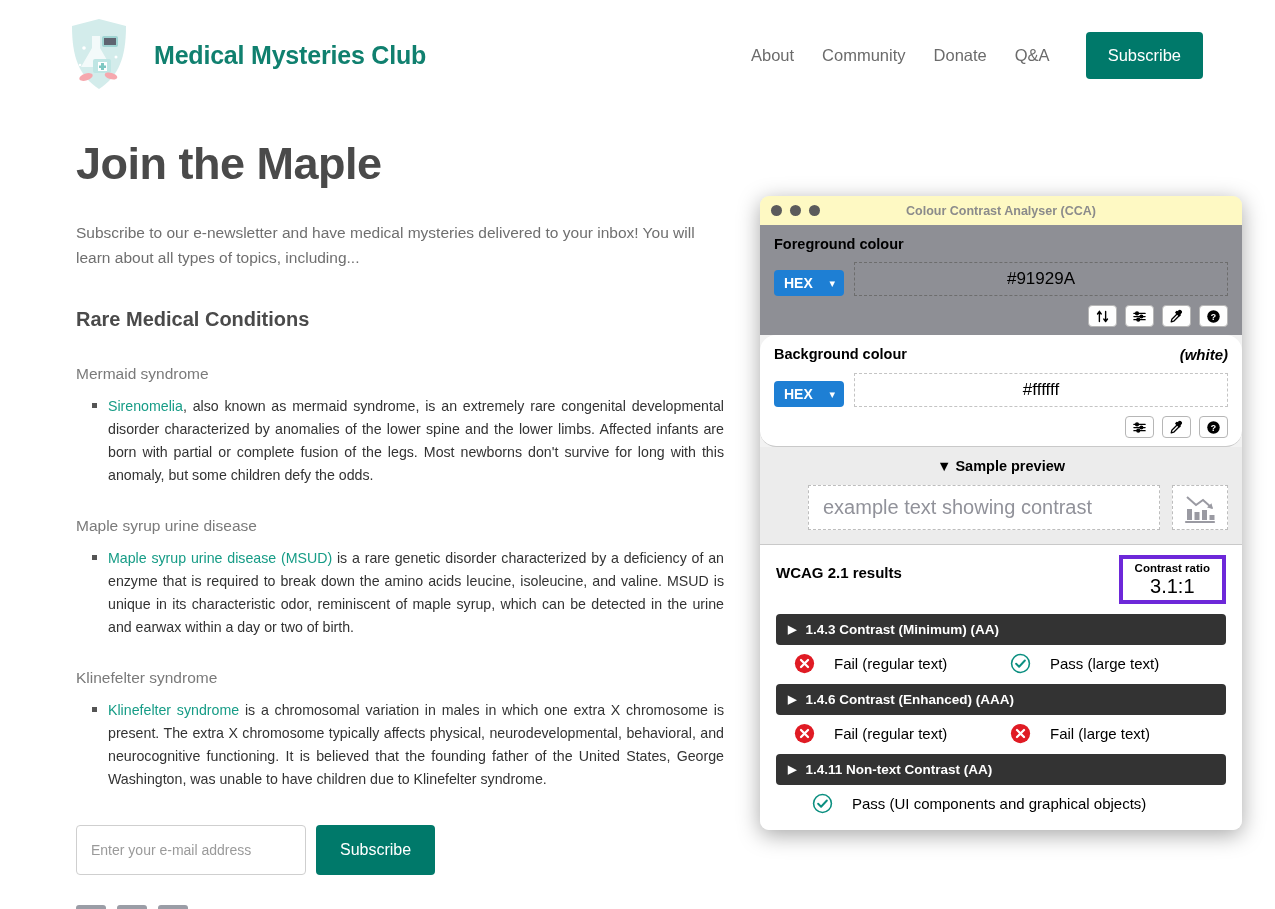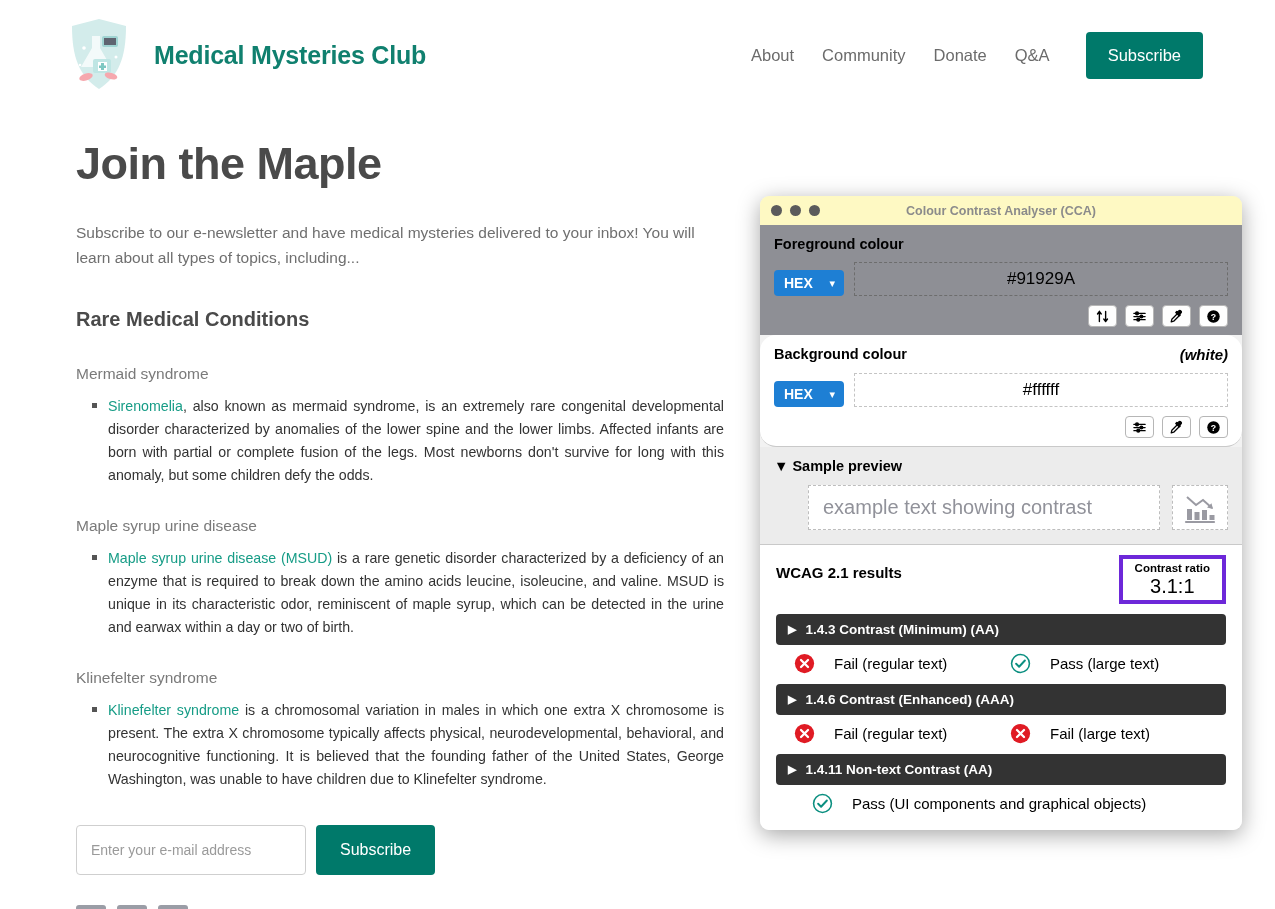--- a/index.html
+++ b/index.html
@@ -140,20 +140,21 @@
   .icon-btn {
     width:29px; height:22px; background:#fefefe; border:1px solid #b6b6b6;
     border-radius:4px; display:flex; align-items:center; justify-content:center;
     cursor:pointer; padding:0;
   }
   .icon-btn svg { width:15px; height:15px; }
 
   .preview-panel {
     background:#ececec; padding:11px 14px 14px 14px; flex:none;
     border-bottom:1px solid #c9c9c9;
+    text-align:center;
   }
   .disclosure { font-size:14.5px; font-weight:bold; color:#000; cursor:pointer; }
   .preview-body { display:flex; gap:12px; align-items:stretch; margin-top:11px; padding-left:34px; }
   .sample-text {
     flex:1; border:1px dashed #bdbdbd; background:#fff;
     display:flex; align-items:center; padding:0 14px;
     font-size:20px; color:#91929a; min-height:45px;
   }
   .sample-graphic {
     width:56px; border:1px dashed #bdbdbd; background:#fff;

